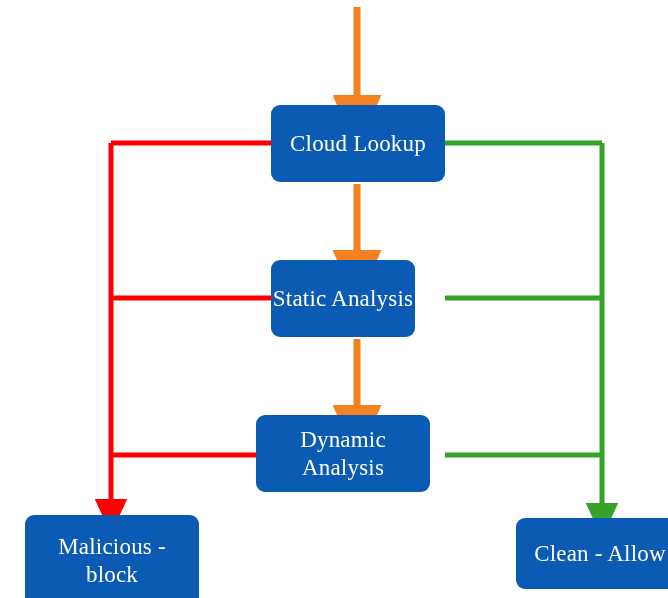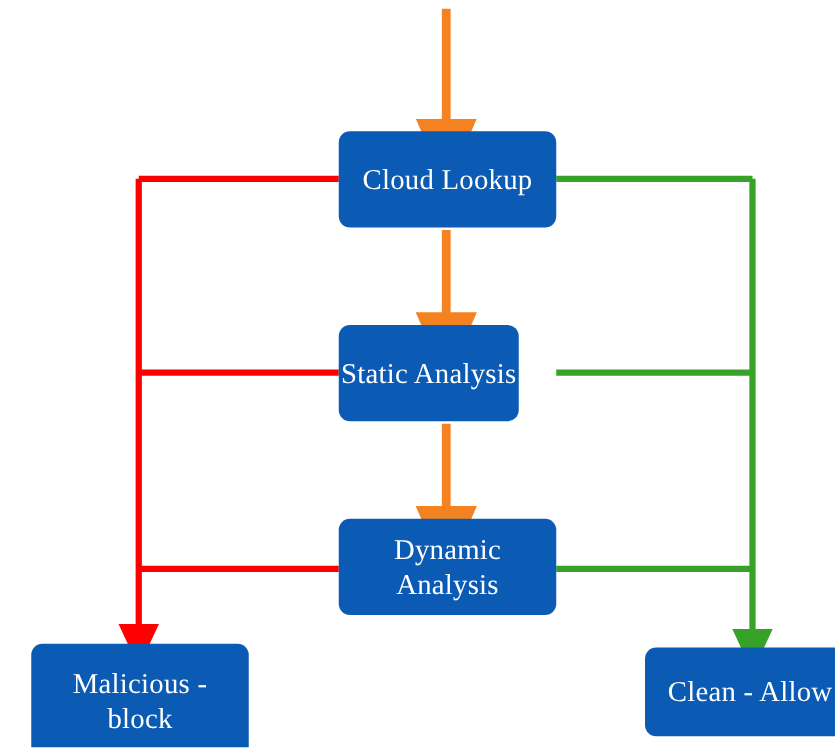--- a/index.html
+++ b/index.html
@@ -33,21 +33,21 @@
     align-items: center;
     justify-content: center;
     text-align: center;
     line-height: 1.18;
     letter-spacing: 0.2px;
     white-space: pre-line;
     z-index: 3;
   }
   #node-cloud-lookup { left: 249px; top: 105px; width: 174px; height: 77px; font-size: 23px; }
   #node-static-analysis { left: 249px; top: 260px; width: 144px; height: 77px; font-size: 23px; }
-  #node-dynamic-analysis { left: 249px; top: 415px; width: 174px; height: 77px; font-size: 23px; }
+  #node-dynamic-analysis { left: 234px; top: 415px; width: 174px; height: 77px; font-size: 23px; }
   #node-malicious-block { left: 3px; top: 515px; width: 174px; height: 91px; font-size: 23px; }
   #node-clean-allow { left: 494px; top: 518px; width: 168px; height: 71px; font-size: 23px; }
 </style>
 </head>
 <body>
 
 <div id="canvas">
 
   <svg class="flow" viewBox="0 0 668 598">
     <defs>

